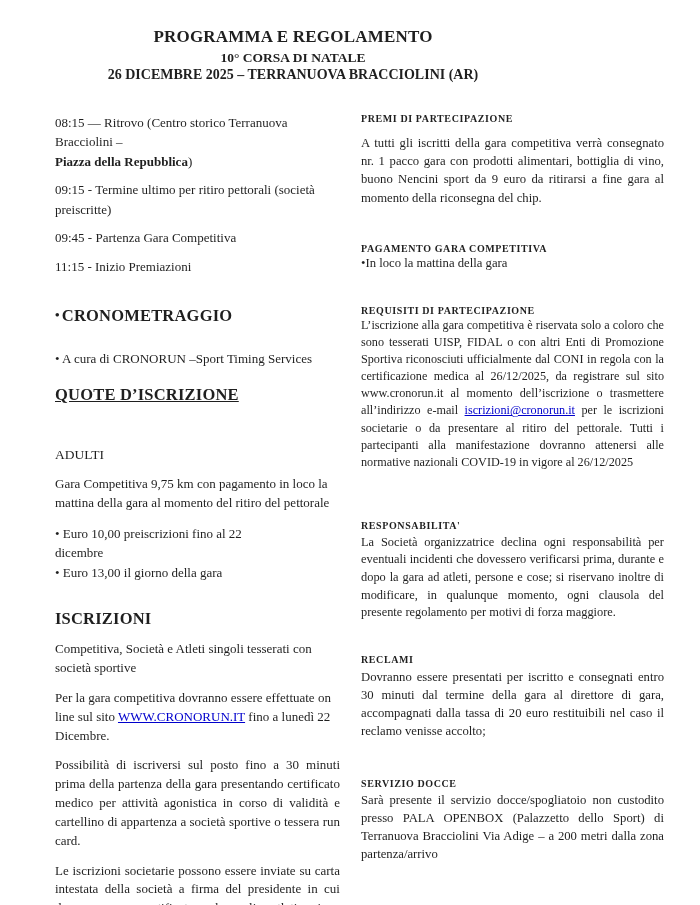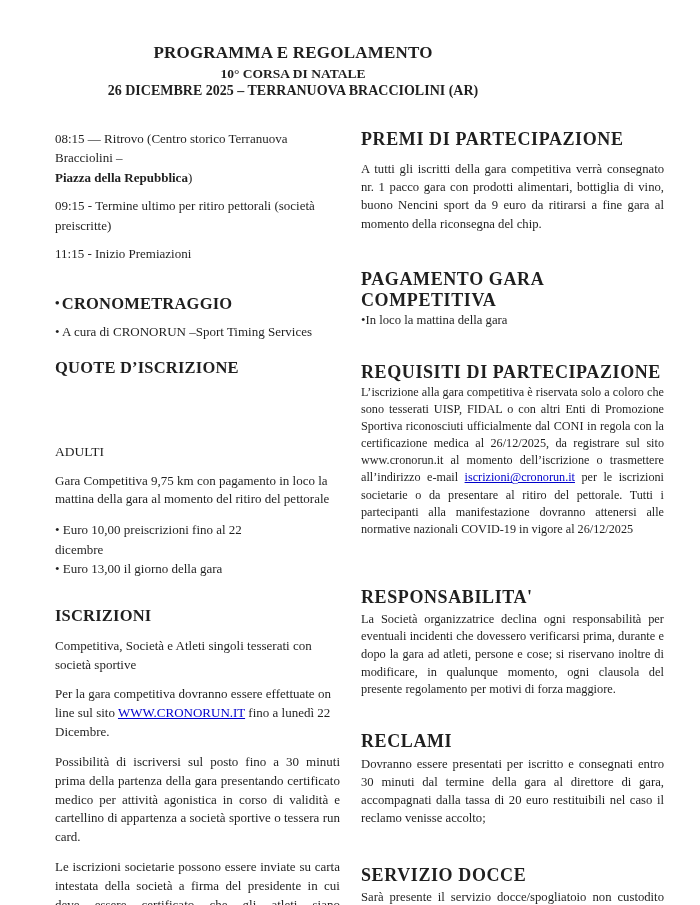--- a/index.html
+++ b/index.html
@@ -4,21 +4,21 @@
 <style>
   html, body { margin: 0; padding: 0; }
   body {
     width: 700px;
     height: 905px;
     background: #ffffff;
     color: #1f1f1f;
     font-family: "Liberation Serif", "DejaVu Serif", serif;
     overflow: hidden;
   }
-  .page { width: 586px; height: 905px; box-sizing: border-box; padding-top: 42px; }
+  .page { width: 586px; height: 905px; box-sizing: border-box; padding-top: 26px; }
 
   
   .doc-header { text-align: center; font-weight: bold; }
   .doc-title { font-size: 17px; line-height: 1.35; letter-spacing: 0.2px; }
   .doc-sub   { font-size: 13.5px; line-height: 1.3; }
   .doc-date  { font-size: 14px; line-height: 1.3; }
 
   
   .columns {
     display: flex;
@@ -32,35 +32,35 @@
   .col-right { width: 303px; flex: 0 0 303px; }
 
   p, .line { margin: 0; }
 
   
   .sched { font-size: 13px; line-height: 1.5; margin-bottom: 9px; }
   .sched-bold { font-weight: bold; }
   .sched-last { margin-bottom: 30px; }
 
   .lhead { font-weight: bold; font-size: 16.5px; letter-spacing: 0.2px; }
-  .crono-head { margin-bottom: 9px; }
+  .crono-head { margin-bottom: 24px; }
   .crono-head .bullet { font-size: 13px; vertical-align: 2px; margin-right: 2px; }
   .crono-body { font-size: 13px; line-height: 1.45; margin-bottom: 16px; }
 
-  .quote-head { margin-bottom: 66px; }
+  .quote-head { margin-bottom: 42px; text-decoration: underline; }
   .adulti { font-size: 13.5px; margin-bottom: 12px; }
   .gara-body { font-size: 13px; line-height: 1.45; margin-bottom: 11px; }
   .euro-block { font-size: 13px; line-height: 1.5; margin-bottom: 27px; }
 
   .iscr-head { margin-bottom: 11px; }
   .lp { font-size: 13px; line-height: 1.45; margin-bottom: 11px; }
   .lp-just { text-align: justify; }
 
   
-  .rhead { font-weight: bold; font-size: 18px; letter-spacing: 0.6px; }
+  .rhead { font-weight: bold; font-size: 10px; letter-spacing: 0.6px; }
   .premi-head { margin-bottom: 10px; }
   .premi-body { font-size: 12.7px; line-height: 1.45; text-align: justify; margin-bottom: 36px; }
 
   .pag-head { margin-bottom: 1px; }
   .pag-body { font-size: 12.7px; line-height: 1.4; margin-bottom: 32px; }
 
   .req-head { margin-bottom: 1px; }
   .req-body { font-size: 12.2px; line-height: 1.4; text-align: justify; margin-bottom: 49px; }
 
   .resp-head { margin-bottom: 3px; }
@@ -86,20 +86,21 @@
   </header>
 
   <div class="columns">
 
     <div class="col col-left">
 
       <p class="sched"><span class="line">08:15 — Ritrovo  (Centro storico Terranuova Bracciolini –</span><br>
         <span class="sched-bold">Piazza della Repubblica</span><span>)</span></p>
 
       <p class="sched">09:15 - Termine ultimo per ritiro pettorali (società preiscritte)</p>
+      <p class="sched">09:45 - Partenza Gara Competitiva</p>
       <p class="sched sched-last">11:15 - Inizio Premiazioni</p>
 
       <div class="lhead crono-head"><span class="bullet">•</span><span>CRONOMETRAGGIO</span></div>
       <p class="crono-body">• A cura di CRONORUN –Sport Timing Services</p>
 
       <div class="lhead quote-head">QUOTE D’ISCRIZIONE</div>
       <p class="adulti">ADULTI</p>
       <p class="gara-body">Gara Competitiva 9,75  km con pagamento in loco la mattina della gara al momento del ritiro del pettorale</p>
       <div class="euro-block">
         <div class="line">• Euro 10,00 preiscrizioni fino al 22</div>

